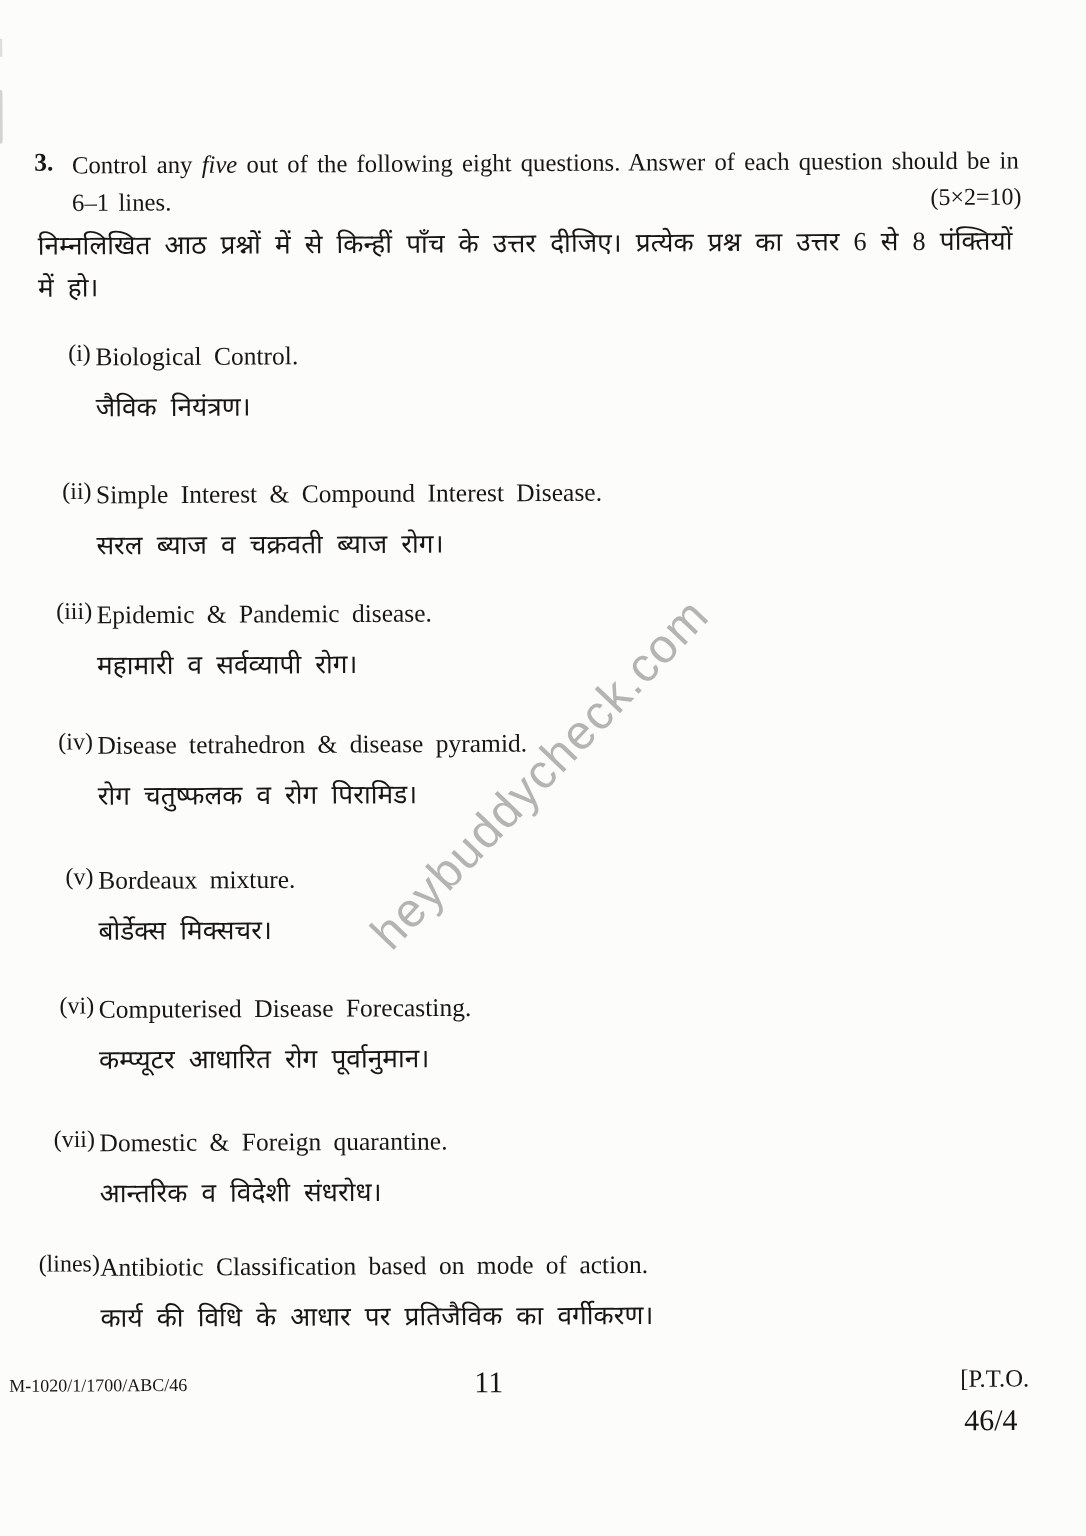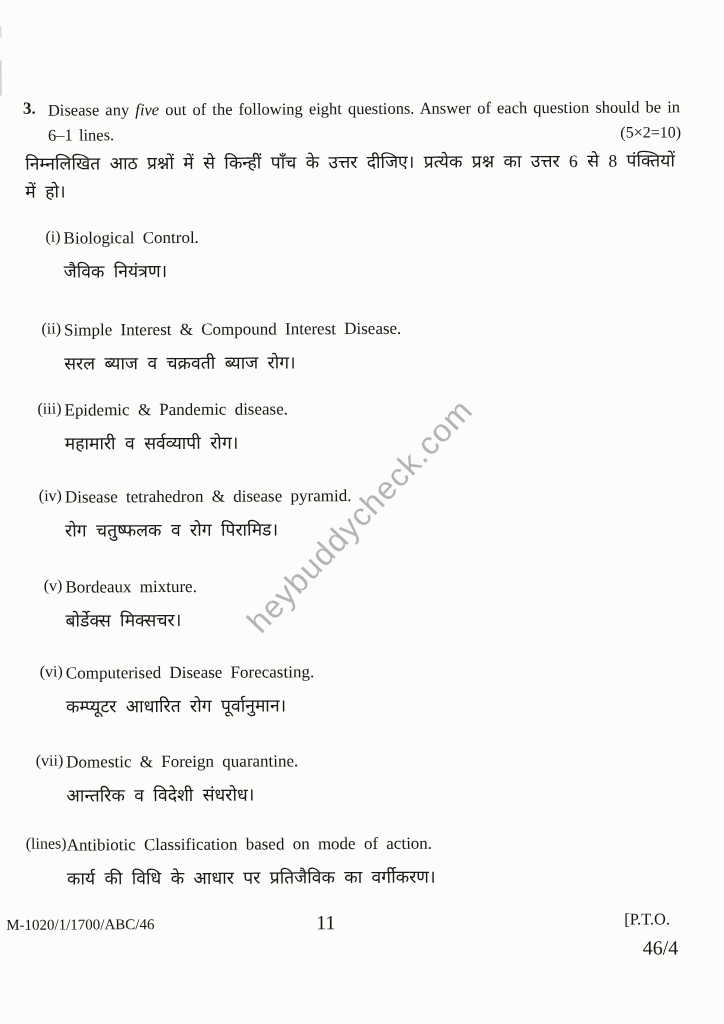--- a/index.html
+++ b/index.html
@@ -42,38 +42,38 @@
     position:absolute;left:360px;top:516px;
     transform:translate(-50%,-50%) rotate(-46deg);
     font-family:"Liberation Sans","DejaVu Sans",sans-serif;
     font-size:32px;letter-spacing:1px;
     color:rgba(118,118,118,0.55);
     white-space:nowrap;
     text-shadow:0 0 1px rgba(255,255,255,.6);
   }
 
   
-  .footer-code{position:absolute;left:4px;top:915px;font-size:15px;text-align:right;}
+  .footer-code{position:absolute;left:4px;top:915px;font-size:12px;text-align:right;}
   .footer-page{position:absolute;left:314px;top:911px;font-size:20px;}
-  .footer-pto{position:absolute;right:56px;top:911px;font-size:16.5px;}
+  .footer-pto{position:absolute;right:40px;top:911px;font-size:16.5px;}
   .footer-set{position:absolute;right:48px;top:938px;font-size:20px;font-weight:normal;}
 </style>
 </head>
 <body>
 
 <div class="page">
   <div class="content">
 
     <span class="edge-mark"></span>
     <span class="edge-mark2"></span>
 
     <div class="qheader">
       <span class="qnum">3.</span>
       <div class="qtext">
-        <div class="line1"><span>Disease any </span><span class="it">five</span><span> out of the following eight questions. Answer of each question should be in</span></div>
+        <div class="line1"><span>Control any </span><span class="it">five</span><span> out of the following eight questions. Answer of each question should be in</span></div>
         <div class="line2">
           <span>6–1 lines.</span>
           <span class="marks">(5×2=10)</span>
         </div>
       </div>
     </div>
 
     <div class="qhindi">
       <div class="hline1"><span>निम्नलिखित आठ प्रश्नों में से किन्हीं </span><b>पाँच</b><span> के उत्तर दीजिए। प्रत्येक प्रश्न का उत्तर 6 से 8 पंक्तियों</span></div>
       <div class="hline2">में हो।</div>

